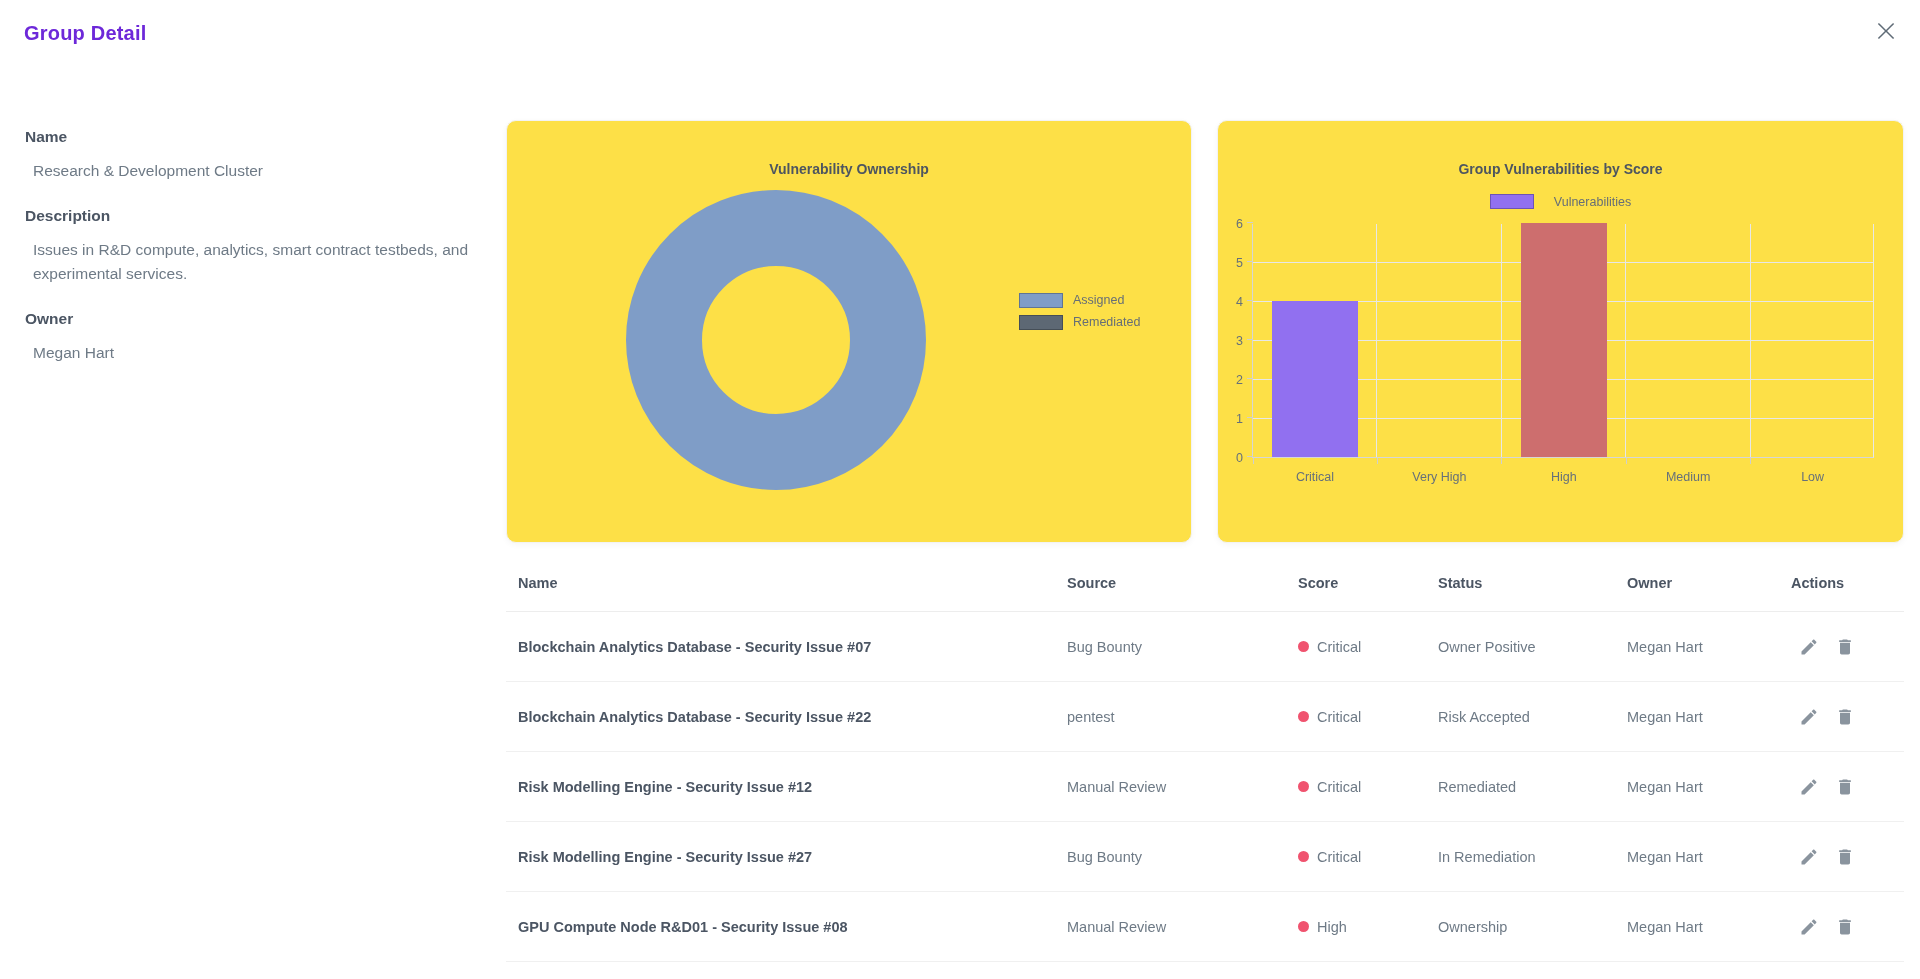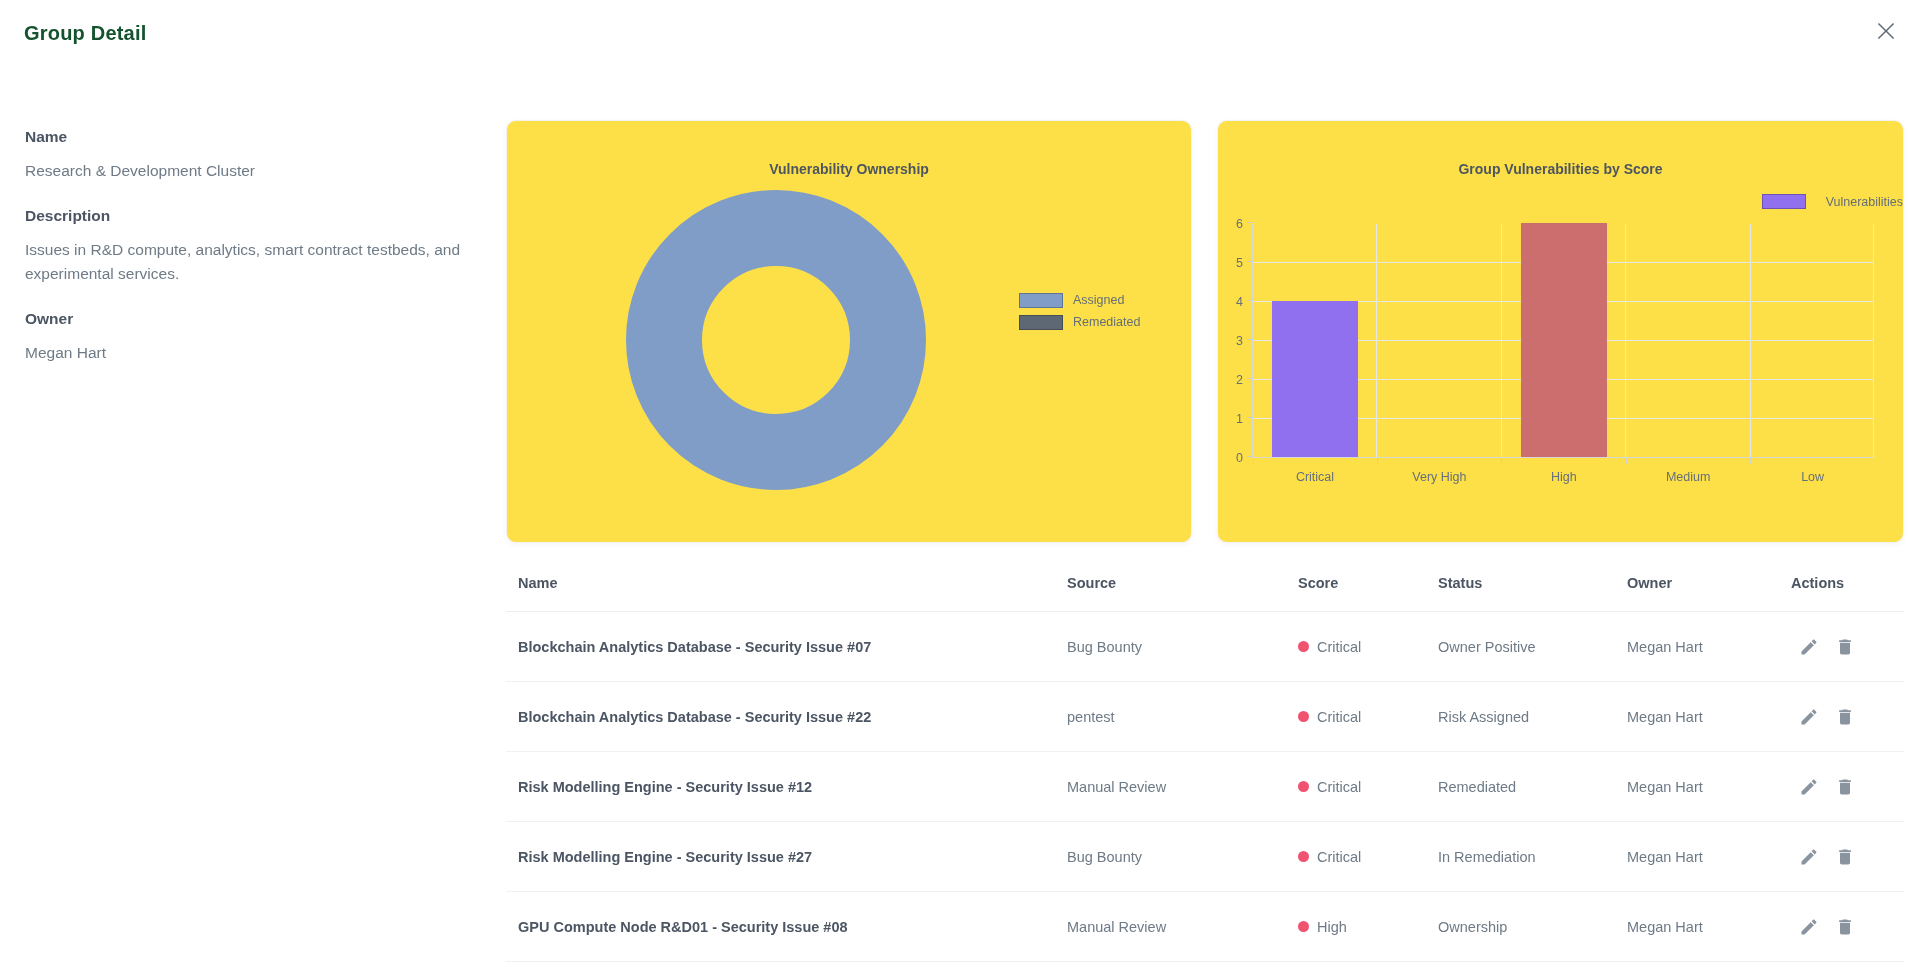--- a/index.html
+++ b/index.html
@@ -1,47 +1,47 @@
 <!DOCTYPE html>
 <html><head>
 <meta charset="utf-8">
 <style>
   * { box-sizing: border-box; margin: 0; padding: 0; }
   html,body { width:1920px; height:979px; background:#ffffff; overflow:hidden;
     font-family:"Liberation Sans", sans-serif; color:#6e7a86; }
 
   .page-title { position:absolute; left:24px; top:22px; font-size:20px; font-weight:700;
-    color:#14532d; letter-spacing:.2px; }
+    color:#6d28d9; letter-spacing:.2px; }
   .close-btn { position:absolute; right:20px; top:18px; width:28px; height:28px;
     background:none; border:none; cursor:pointer; padding:0; }
   .close-btn svg { stroke:#5f6b76; }
 
   
   .details { position:absolute; left:25px; top:128px; width:452px; }
   .details .label { font-size:15.5px; font-weight:700; color:#4b5563; margin-bottom:13px; }
-  .details .value { font-size:15.5px; color:#6e7a86; line-height:1.55; margin-bottom:24px; }
+  .details .value { font-size:15.5px; color:#6e7a86; line-height:1.55; margin-bottom:24px;margin-left:8px; }
 
   
   .card { position:absolute; top:120px; height:423px; background:#fde047;
     border:1px solid #f3f3f3; border-radius:10px; box-shadow:0 2px 6px rgba(0,0,0,.04); }
   .donut-card { left:506px; width:686px; }
   .bar-card  { left:1217px; width:687px; }
   .card-title { position:absolute; top:40px; left:0; width:100%; text-align:center;
     font-size:14px; font-weight:700; color:#4d5560; }
 
   
   .donut-svg { position:absolute; left:119px; top:69px; }
   .donut-legend { position:absolute; left:512px; top:172px; }
   .legend-row { display:flex; align-items:flex-start; margin-bottom:7px; }
   .legend-swatch { width:44px; height:15px; margin-right:10px; border:1px solid rgba(0,0,0,.25); }
   .legend-text { font-size:12.5px; color:#666e76; }
 
   
   .bar-legend { position:absolute; top:73px; left:0; width:100%;
-    display:flex; justify-content:flex-end; align-items:center; gap:10px; }
+    display:flex; justify-content:center; align-items:center; gap:10px; }
   .plot { position:absolute; left:34px; top:103px; width:622px; height:234px;
     border-left:1px solid #d6d6d6; border-bottom:1px solid #d6d6d6; border-right:1px solid #e7e7e7;
     background-image:
       repeating-linear-gradient(to top, transparent 0 38px, #e7e7e7 38px 39px),
       repeating-linear-gradient(to right, transparent 0 123.4px, #e7e7e7 123.4px 124.4px); }
   .ytick { position:absolute; left:-46px; width:36px; text-align:right;
     font-size:12.5px; color:#66707a; }
   .ymark { position:absolute; left:-6px; width:6px; height:1px; background:#cfcfcf; }
   .xmark { position:absolute; bottom:-7px; width:1px; height:6px; background:#cfcfcf; }
   .xlabel { position:absolute; top:246px; width:124px; text-align:center;
@@ -169,21 +169,21 @@
     </div>
   </div>
 
   <div class="trow">
     <div class="cell cell-name">Blockchain Analytics Database - Security Issue #22</div>
     <div class="cell cell-src">pentest</div>
     <div class="cell cell-score">
       <span class="dot" style="background: rgb(240, 83, 111);"></span>
       <span class="score-text">Critical</span>
     </div>
-    <div class="cell cell-status">Risk Assigned</div>
+    <div class="cell cell-status">Risk Accepted</div>
     <div class="cell cell-owner">Megan Hart</div>
     <div class="cell cell-actions">
       <span class="action">
         <svg viewBox="0 0 24 24">
               <path d="M3 17.25V21h3.75L17.81 9.94l-3.75-3.75L3 17.25zM20.71 7.04c.39-.39.39-1.02 0-1.41l-2.34-2.34c-.39-.39-1.02-.39-1.41 0l-1.83 1.83 3.75 3.75 1.83-1.83z"></path>
             </svg>
       </span>
       <span class="action">
         <svg viewBox="0 0 24 24">
               <path d="M6 19c0 1.1.9 2 2 2h8c1.1 0 2-.9 2-2V7H6v12zM19 4h-3.5l-1-1h-5l-1 1H5v2h14V4z"></path>

